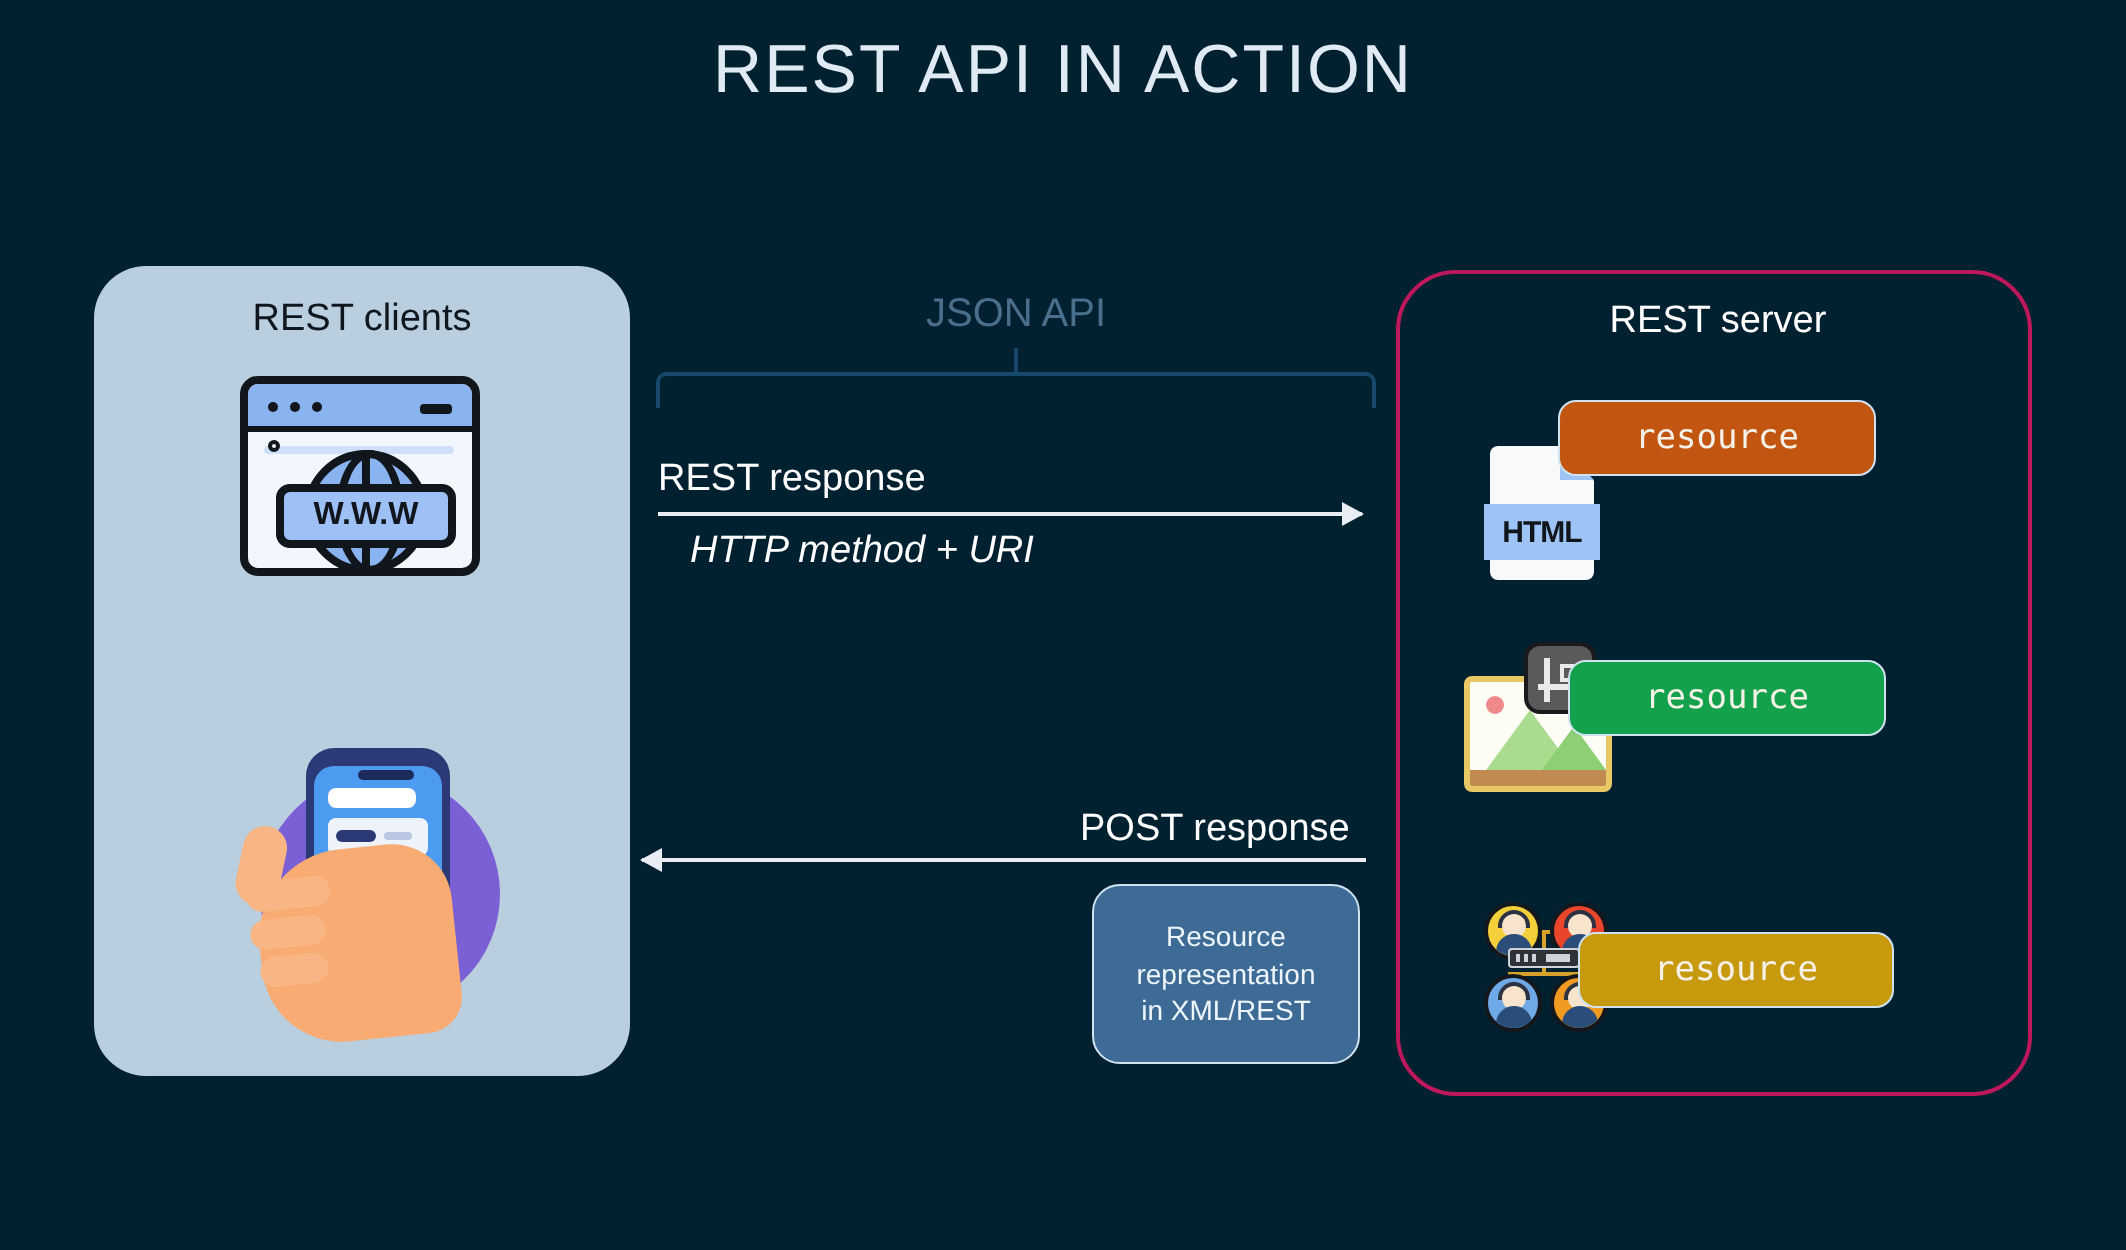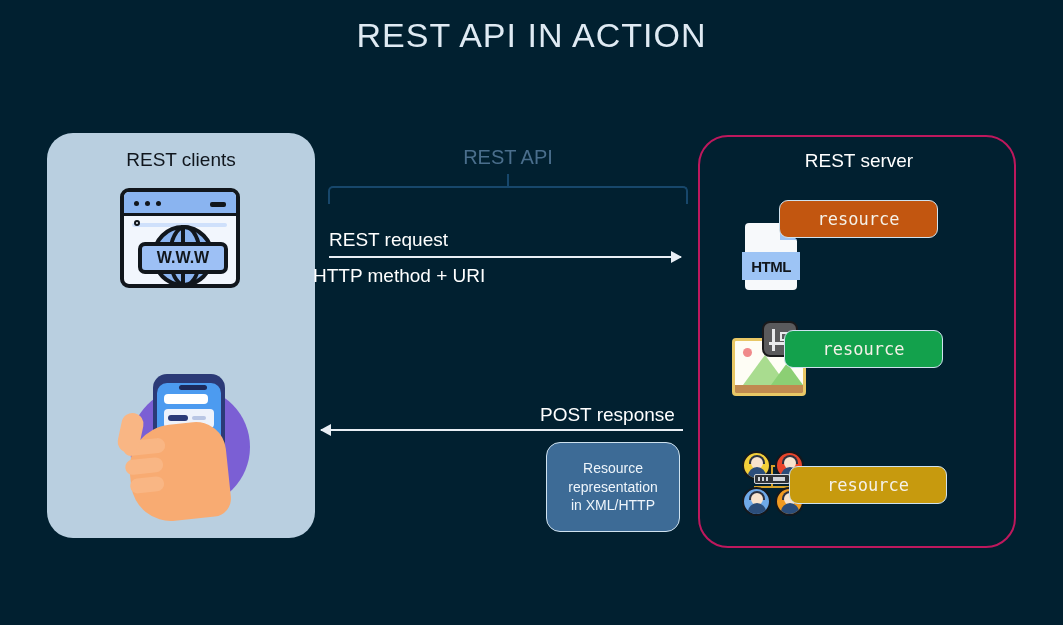--- a/index.html
+++ b/index.html
@@ -101,21 +101,21 @@
     box-sizing:border-box;
   }
   .brace-tick{
     position:absolute;left:507px;top:174px;width:2px;height:14px;background:#17476b;
   }
 
   .mid-label{
     position:absolute;color:#ffffff;font-size:19px;white-space:nowrap;
   }
   #rest-request-label{left:329px;top:229px;}
-  #http-method-label{left:313px;top:265px;}
+  #http-method-label{left:345px;top:265px;font-style:italic;}
   #rest-response-label{left:540px;top:404px;}
 
   .arrow-line{position:absolute;height:2px;background:#e8eef4;}
   #request-arrow{left:329px;top:256px;width:352px;}
   #request-arrow:after{
     content:"";position:absolute;right:-1px;top:-5px;
     border-top:6px solid transparent;border-bottom:6px solid transparent;
     border-left:11px solid #e8eef4;
   }
   #response-arrow{left:321px;top:429px;width:362px;}
@@ -260,36 +260,36 @@
       </div>
       <div class="hand">
         <span class="finger f1"></span>
           <span class="finger f2"></span>
           <span class="finger f3"></span>
         <span class="thumb"></span>
       </div>
     </div>
   </div>
 
-  <div id="rest-api-label">REST API</div>
+  <div id="rest-api-label">JSON API</div>
   <div class="brace-tick"></div>
   <div class="brace"></div>
 
-  <div class="mid-label" id="rest-request-label">REST request</div>
+  <div class="mid-label" id="rest-request-label">REST response</div>
   <div class="arrow-line" id="request-arrow"></div>
   <div class="mid-label" id="http-method-label">HTTP method + URI</div>
 
 
   <div class="mid-label" id="rest-response-label">POST response</div>
   <div class="arrow-line" id="response-arrow"></div>
 
   <div id="resource-rep-box">
     <span>Resource</span>
     <span>representation</span>
-    <span>in XML/HTTP</span>
+    <span>in XML/REST</span>
   </div>
 
   <div id="server-panel">
     <div id="server-title">REST server</div>
 
     <div class="res-row r0">
       <div class="file-icon">
         <div class="file-paper"></div>
         <div class="file-fold"></div>
         <div class="file-band">HTML</div>

